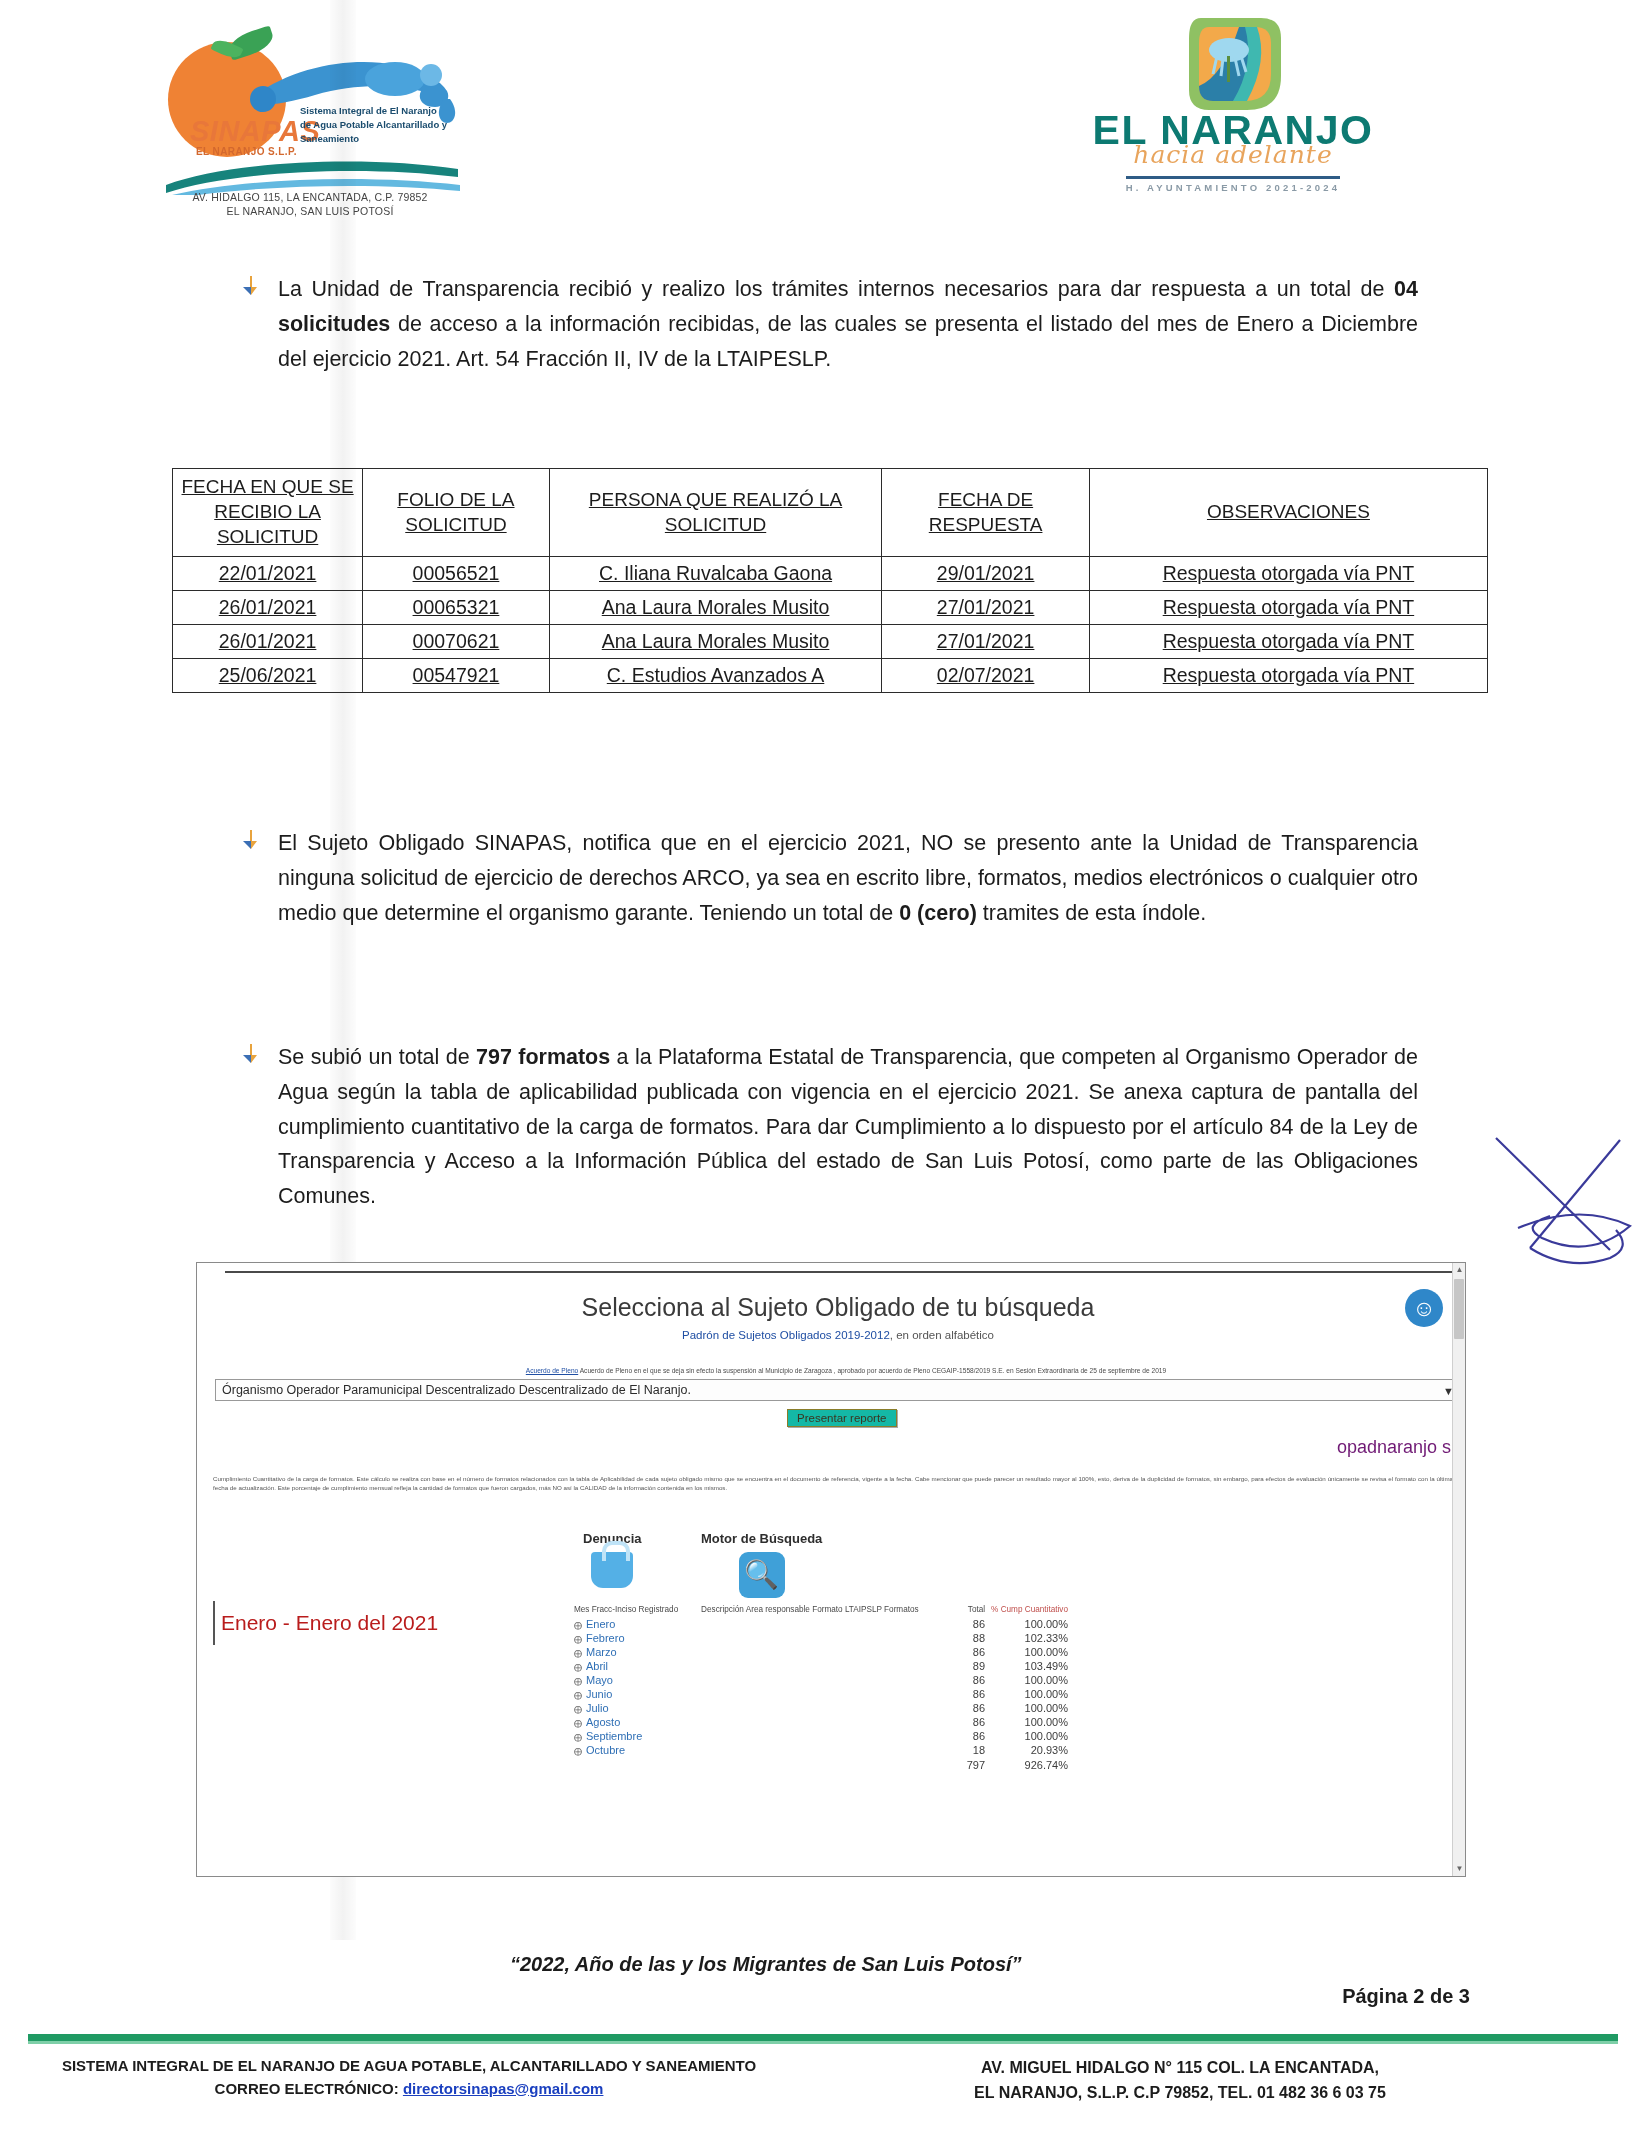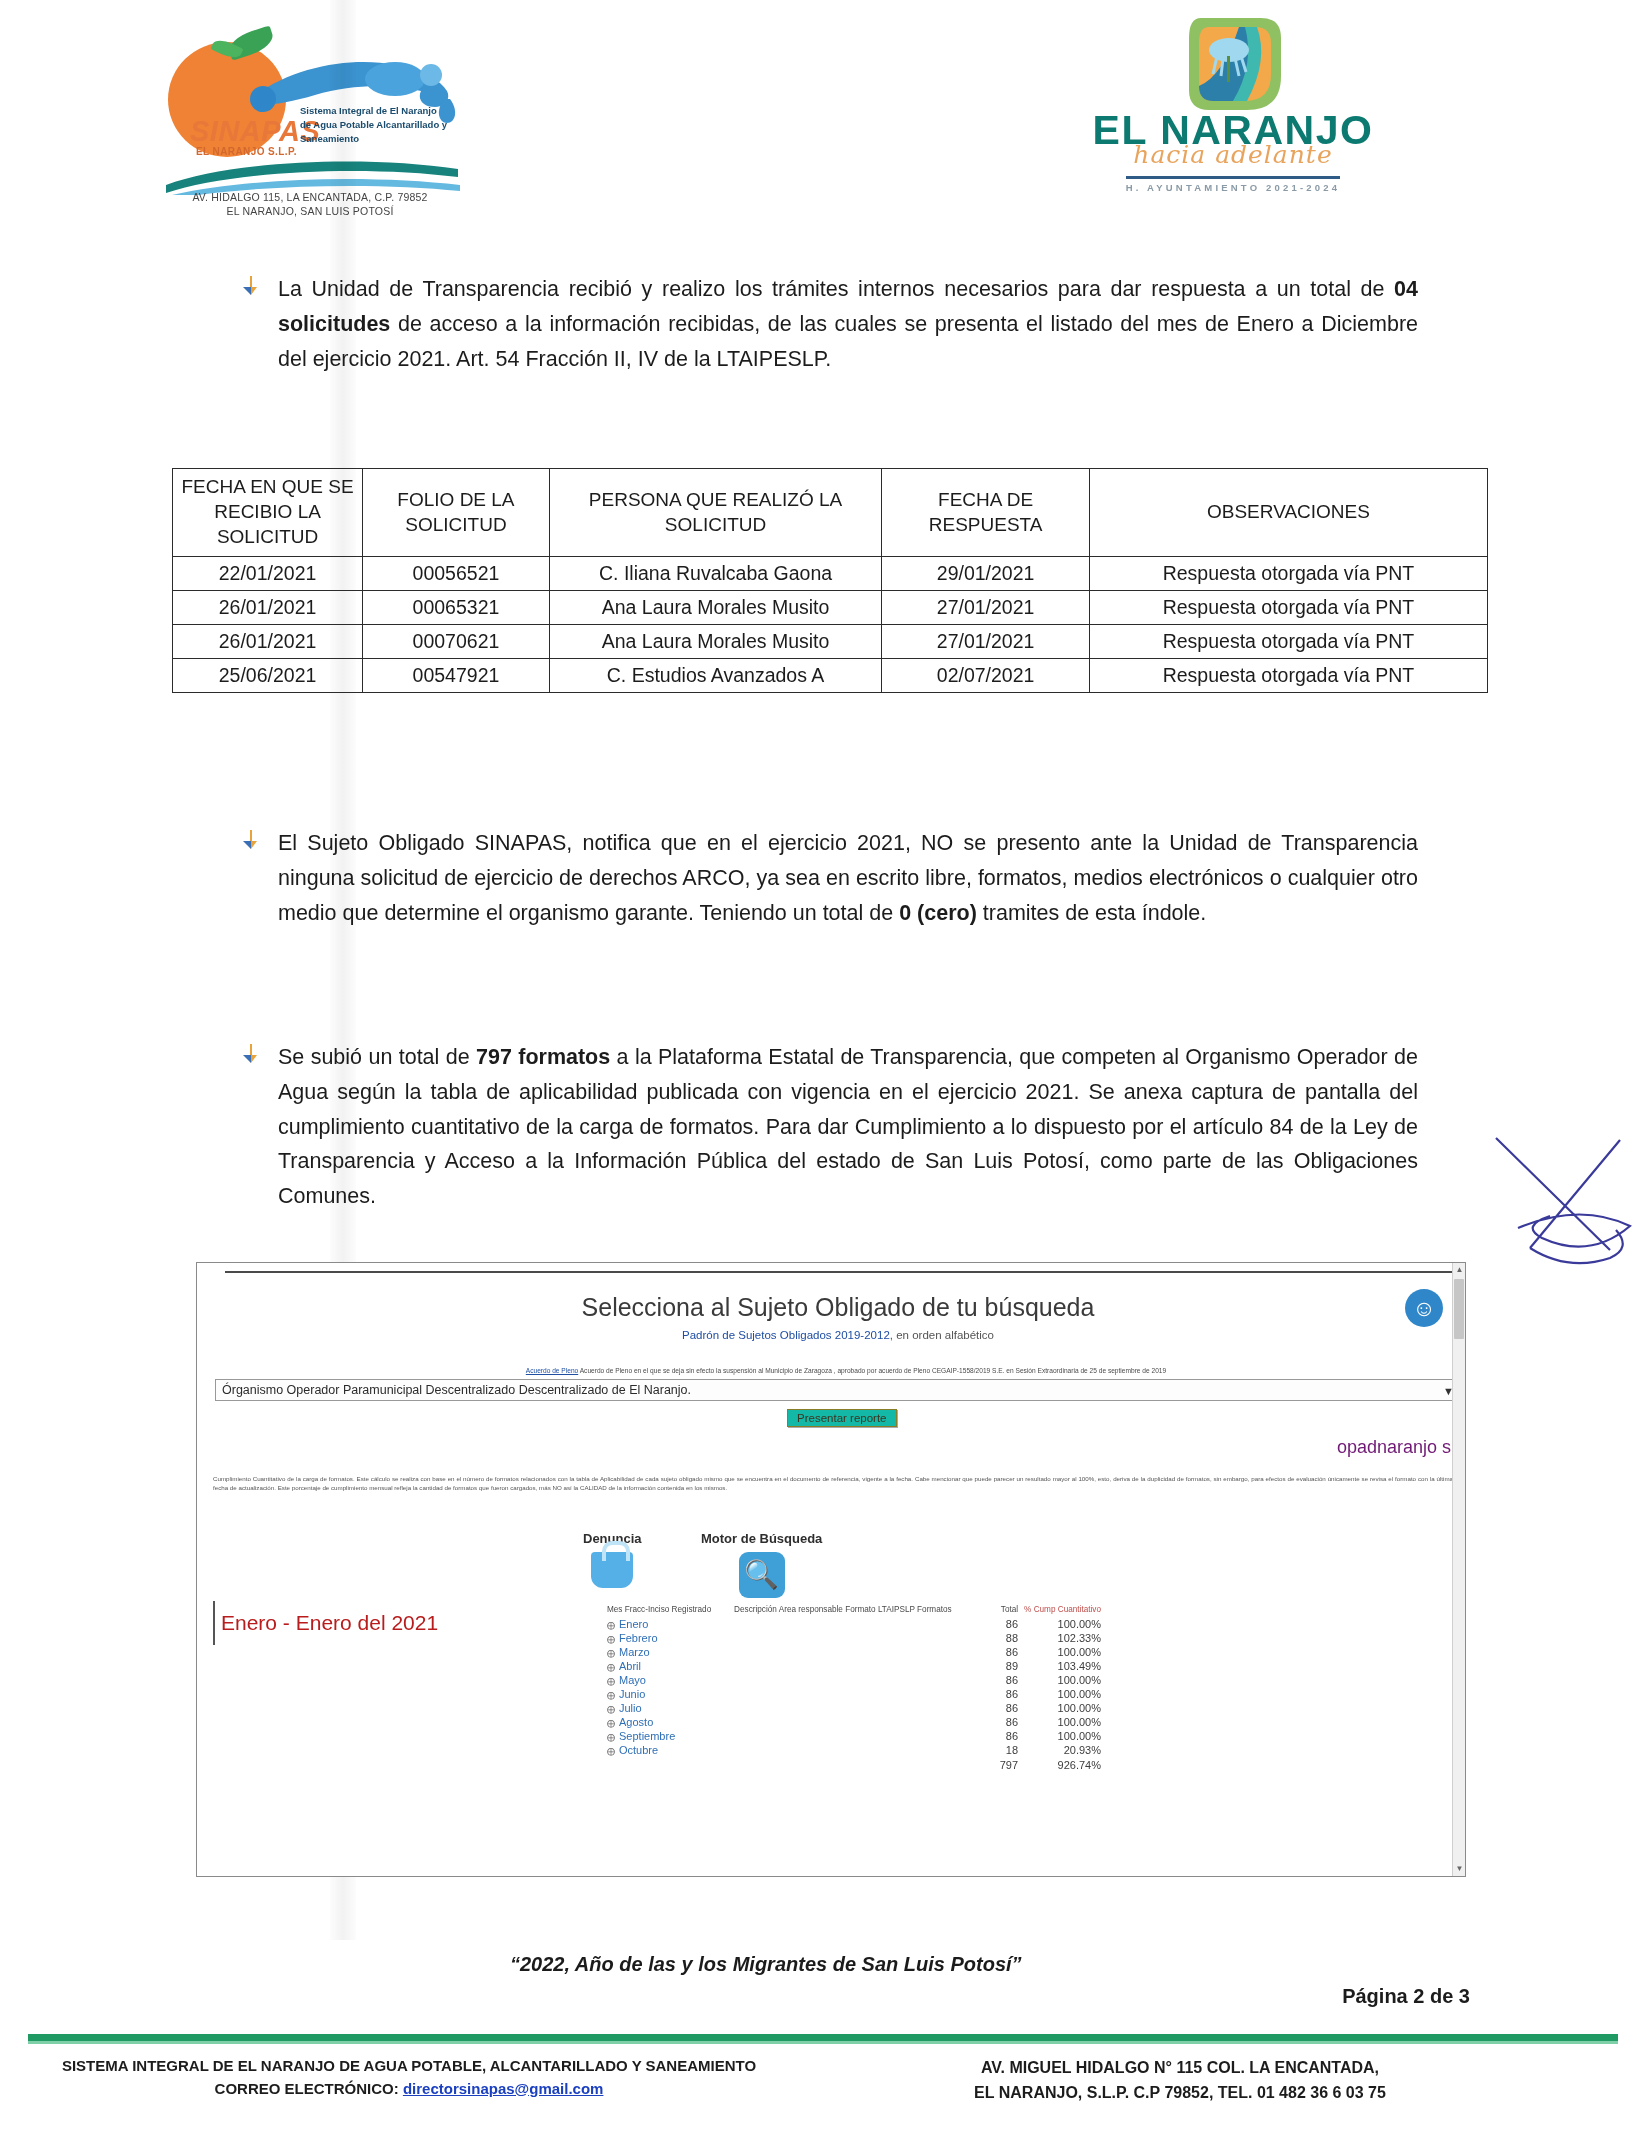--- a/index.html
+++ b/index.html
@@ -89,20 +89,21 @@
 
   #para1 { left:278px; top:272px; width:1140px; }
   #para2 { left:278px; top:826px; width:1140px; }
   #para3 { left:278px; top:1040px; width:1140px; }
 
   
   .main-table {
     position:absolute; left:172px; top:468px; width:1316px;
     border-collapse:collapse;
     font-size:19.5px;
+    text-decoration:underline;
   }
   .main-table th, .main-table td {
     border:1.4px solid #2b2b2b;
     padding:3px 4px;
     text-align:center;
     color:#1c1c1c;
     font-weight:normal;
   }
   .main-table th { height:88px; line-height:1.3; font-size:19px; }
   .main-table td { height:34px; }
@@ -189,21 +190,21 @@
 
   .ss-period {
     position:absolute; left:10px; top:348px;
     font-size:21px; color:#b91c1c;
   }
   .ss-leftbar {
     position:absolute; left:2px; top:338px; width:2px; height:44px; background:#555;
   }
 
   .ss-data { position:absolute; left:360px; top:342px; width:500px; font-size:11px; }
-  .ss-data table { border-collapse:collapse; width:100%;margin-left:33px; }
+  .ss-data table { border-collapse:collapse; width:100%; }
   .ss-data th {
     font-weight:normal; font-size:8.2px; color:#4a4a4a;
     text-align:left; padding:0 3px 3px 3px; white-space:nowrap;
   }
   .ss-data th.pct { color:#c0504d; text-align:right; }
   .ss-data th.tot { text-align:right; color:#4a4a4a; }
   .ss-data td { padding:1px 3px; font-size:11px; color:#2f6fb5; }
   .ss-data td.num { text-align:right; color:#3d3d3d; width:40px; }
   .ss-data td.pctv { text-align:right; color:#3d3d3d; width:62px; }
   .ss-data td.blank { width:250px; }

